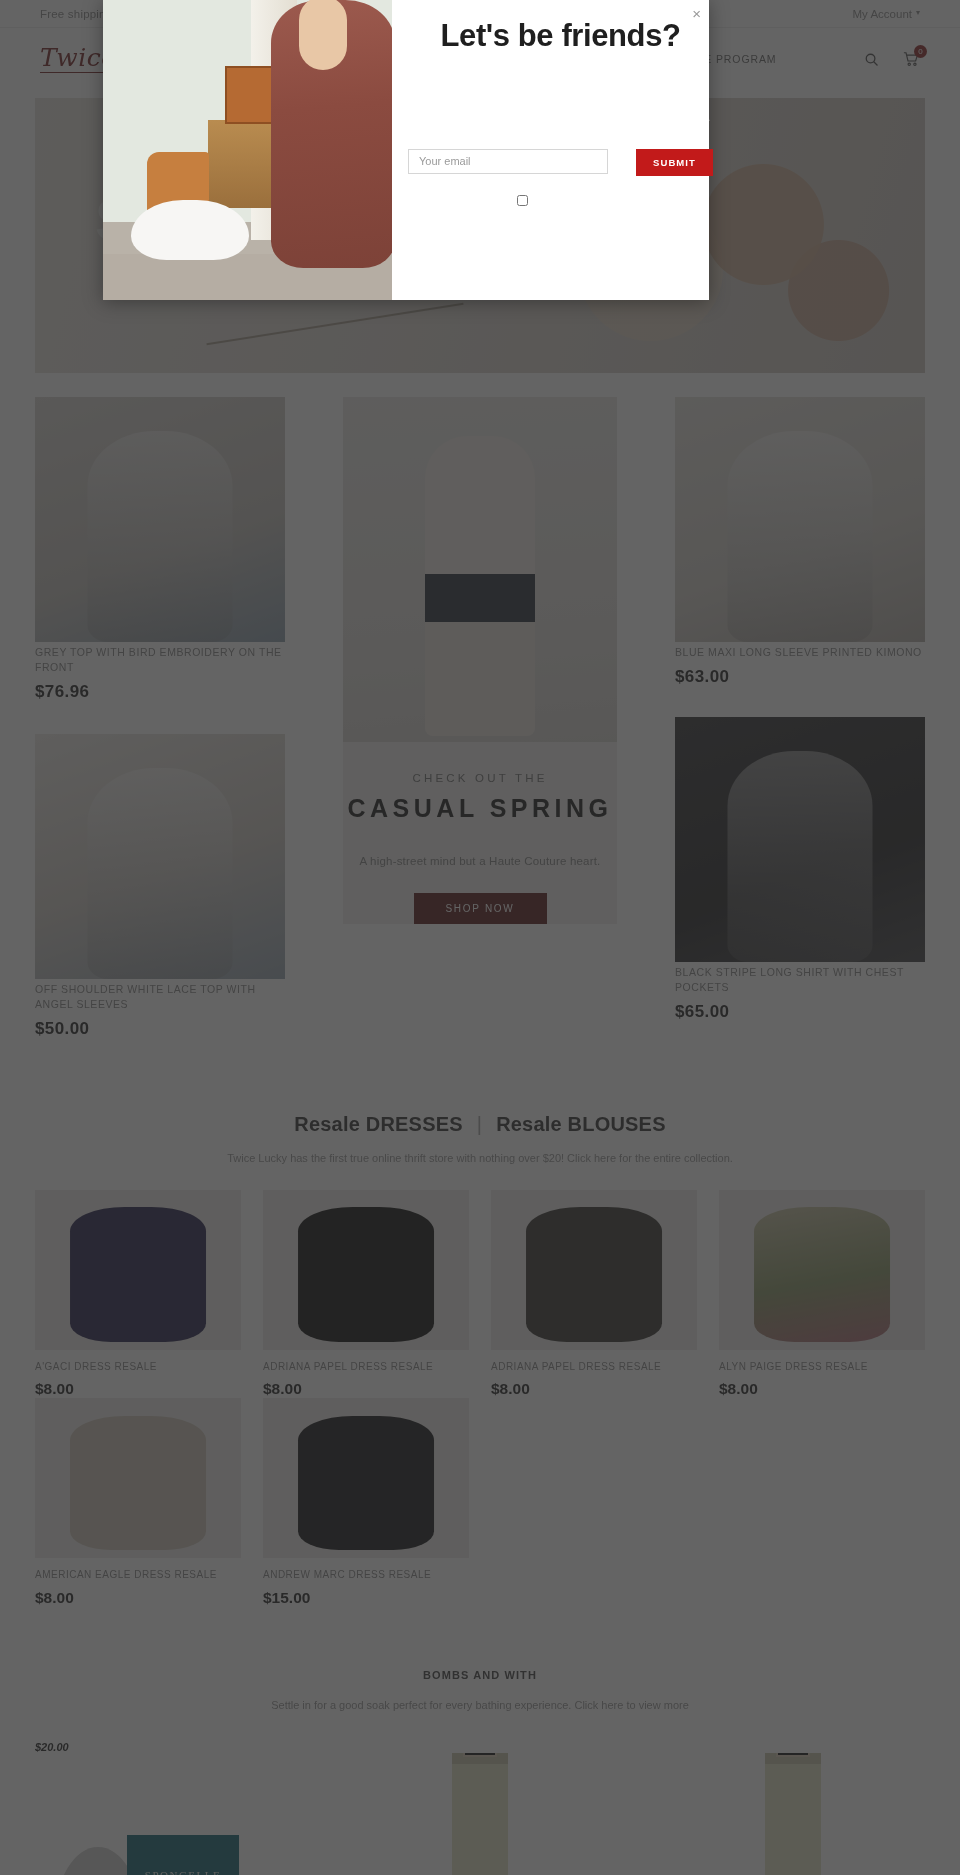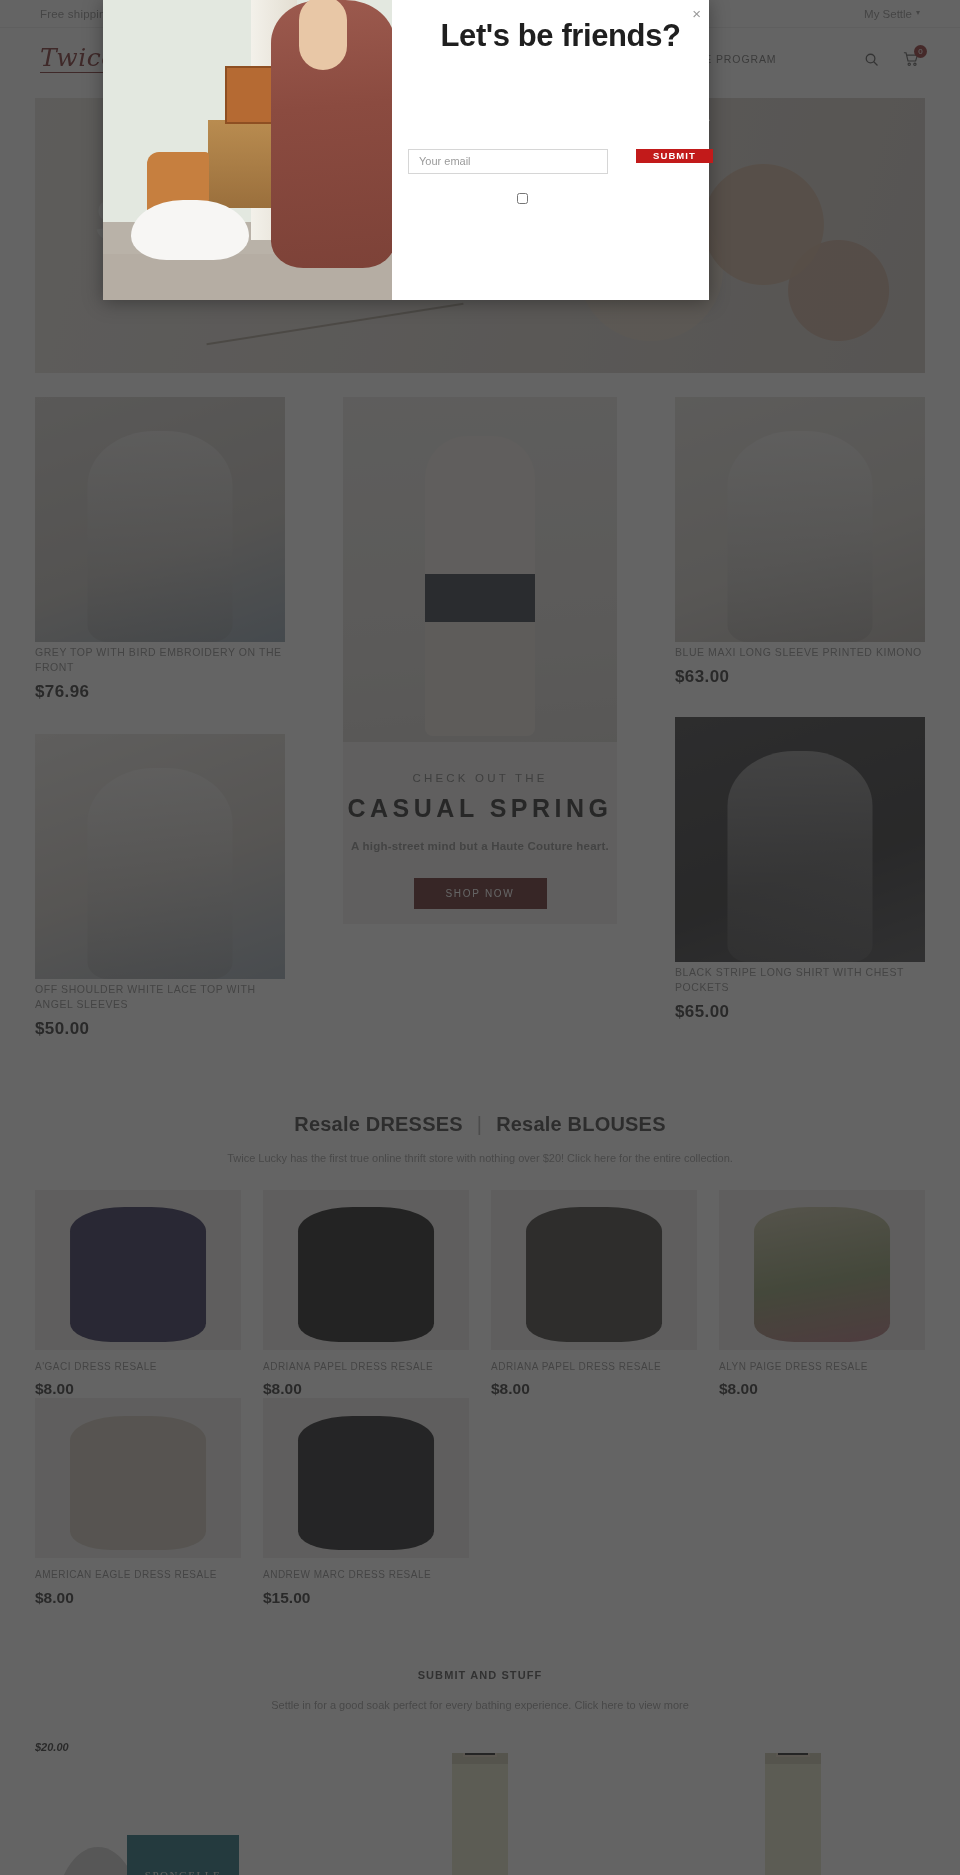--- a/index.html
+++ b/index.html
@@ -197,25 +197,24 @@
     color: #777;
   }
   .promo-title {
     margin-top: 10px;
     font-size: 25px;
     font-weight: 700;
     letter-spacing: 4.5px;
     color: #262626;
   }
   .promo-sub {
-    margin-top: 17px;
+    margin-top: 32px;
     font-size: 11.5px;
     color: #8a8a8a;
     letter-spacing: .2px;
-    font-weight: bold;
   }
   .promo-btn {
     margin-top: 26px;
     width: 133px; height: 31px;
     background: #5e2222;
     color: #fff;
     border: 0;
     font-size: 10px;
     letter-spacing: 1.7px;
     font-family: inherit;
@@ -444,21 +443,21 @@
     border: 1px solid #d6d6d6;
     background: #ffffff;
     padding: 0 10px;
     font-size: 11px;
     font-family: inherit;
     color: #333;
     outline: none;
   }
   .modal-input::placeholder { color: #9b9b9b; }
   .modal-submit {
-    height: 14px;
+    height: 27px;
     padding: 0 17px;
     background: #c21a1a;
     color: #fff;
     border: 0;
     font-size: 9.5px;
     font-weight: 700;
     letter-spacing: 1.1px;
     font-family: inherit;
     cursor: pointer;
   }
@@ -484,21 +483,21 @@
 </head>
 <body>
 
 <div id="page">
 
   <div id="site">
 
     <div class="topbar">
       <div class="left">Free shipping on orders over $75</div>
       <div class="right">
-        <span>My Settle</span>
+        <span>My Account</span>
         <span class="caret">▾</span>
       </div>
     </div>
 
     <div class="header">
       <a href="#" class="logo">Twice Lucky</a>
       <div class="nav">
         <a href="#">HOME</a>
         <a href="#">SHOP</a>
         <a href="#">GIVE BACK: GIVE TO THE HOMELESS</a>
@@ -623,21 +622,21 @@
       <div>
         <div class="rthumb">
             <div class="dress d6"></div>
           </div>
         <div class="rtitle">ANDREW MARC DRESS RESALE</div>
         <div class="rprice">$15.00</div>
       </div>
     </div>
 
     <div class="bombs-head">
-      <div class="bombs-title">SUBMIT AND STUFF</div>
+      <div class="bombs-title">BOMBS AND WITH</div>
       <div class="bombs-sub">Settle in for a good soak perfect for every bathing experience. Click here to view more</div>
     </div>
 
     <div class="bombs-row">
       <div>
         <div class="bprice">$20.00</div>
         <div class="bthumb">
           <div class="sponge-pouf"></div>
           <div class="sponge-box">SPONGELLE</div>
         </div>

